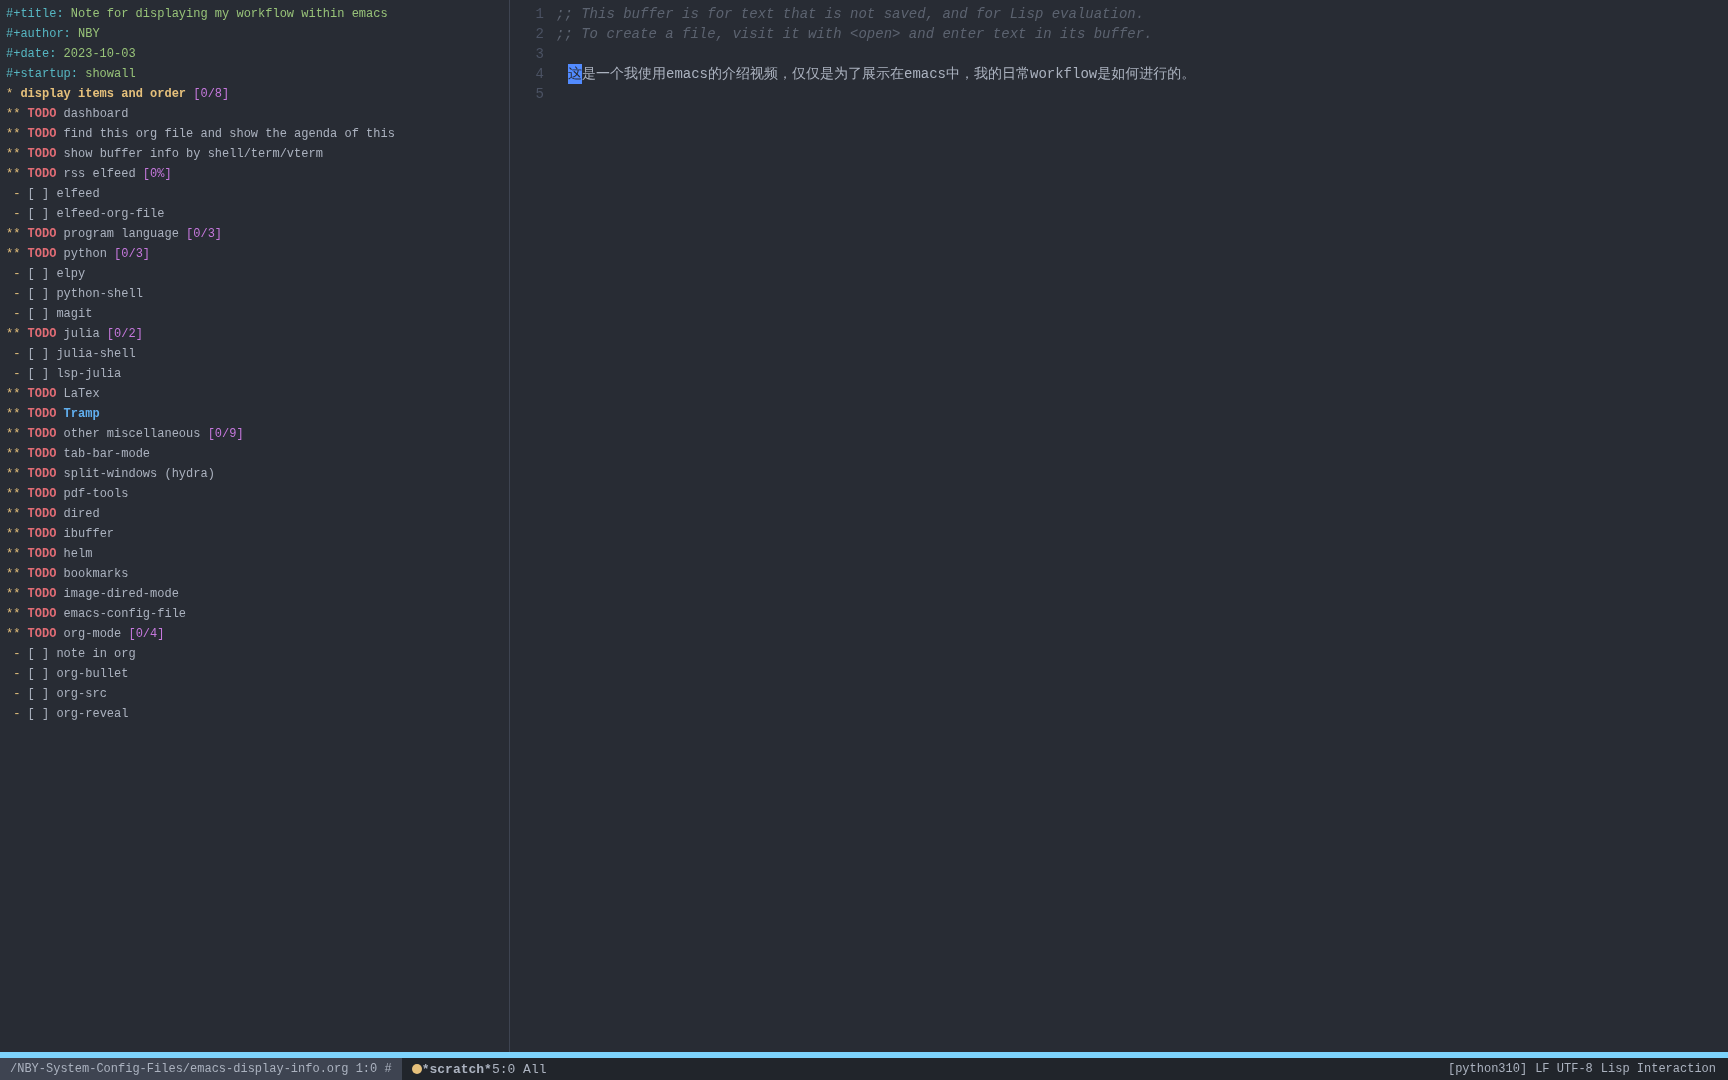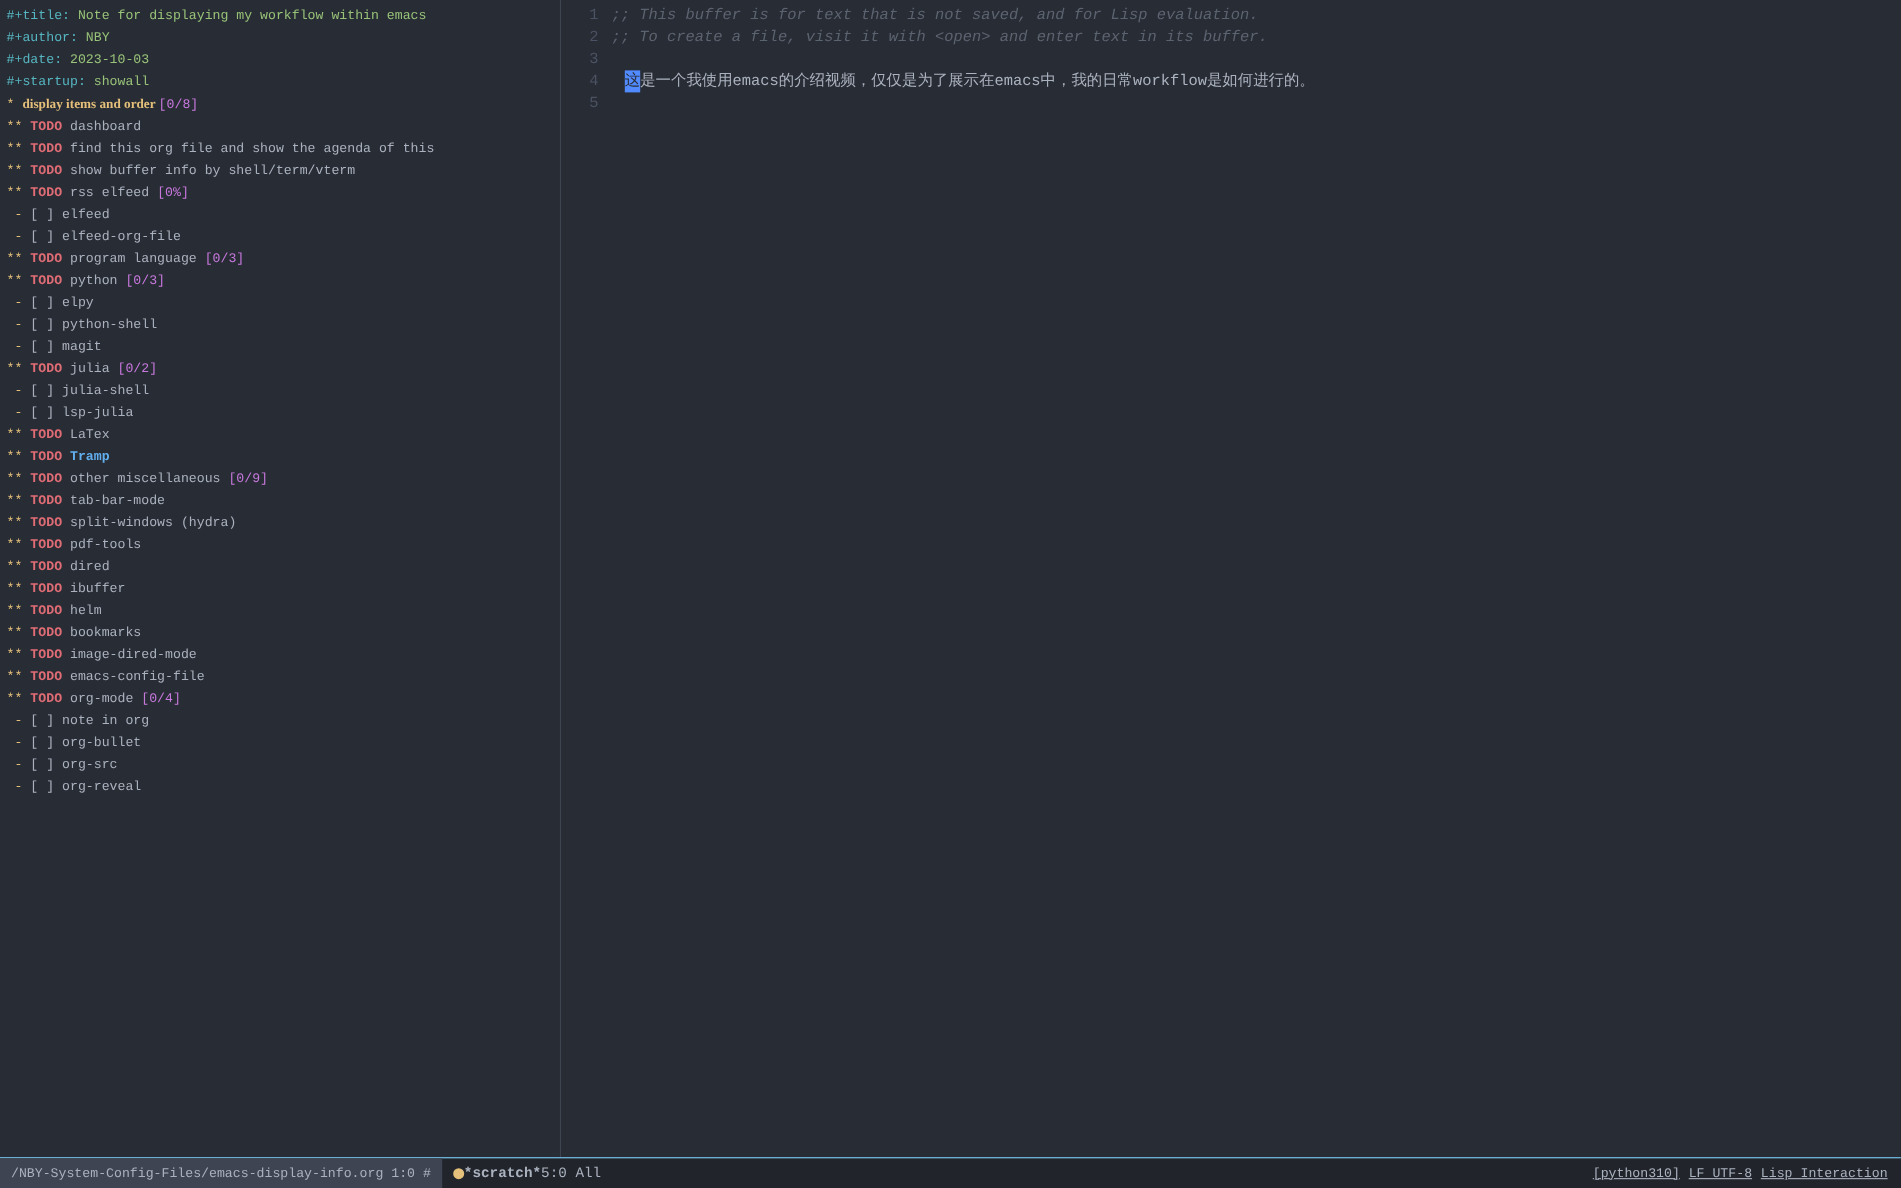--- a/index.html
+++ b/index.html
@@ -61,37 +61,37 @@
     .c-white { color: #abb2bf; }
     .c-todo { color: #e06c75; font-weight: bold; }
     .c-heading { color: #61afef; font-weight: bold; }
     .c-property { color: #56b6c2; }
     .c-value { color: #98c379; }
     .c-bracket { color: #c678dd; }
     .c-comment { color: #5c6370; font-style: italic; }
     .c-chinese { color: #abb2bf; padding-left: 12px; }
     .c-bullet { color: #e5c07b; }
     .c-checkbox { color: #abb2bf; }
-    .c-section { color: #e5c07b; font-weight: bold; font-family: Liberation Serif, serif; }
+    .c-section { color: #e5c07b; font-weight: bold; }
 
     .cursor-block {
       display: inline-block;
       background: #528bff;
       color: #282c34;
       min-width: 9px;
     }
 
     
     .status-bar {
       height: 28px;
       background: #21252b;
       display: flex;
       align-items: center;
       font-size: 13px;
-      border-top: 1px solid #7dd3fc;
+      border-top: 6px solid #7dd3fc;
     }
     .status-left {
       background: #3e4451;
       color: #abb2bf;
       padding: 0 10px;
       height: 100%;
       display: flex;
       align-items: center;
       font-size: 12px;
     }
@@ -116,21 +116,20 @@
       color: #abb2bf;
     }
     .status-right {
       margin-left: auto;
       display: flex;
       align-items: center;
       gap: 4px;
       padding: 0 12px;
       color: #abb2bf;
       font-size: 12px;
-      text-decoration: underline;
     }
   </style>
 </head>
 <body>
 
 <div class="editor-area">
 
   <div class="left-pane" id="left-pane-el">
   <div class="line"><span class="c-property">#+title: </span><span class="c-value">Note for displaying my workflow within emacs</span></div>
       <div class="line"><span class="c-property">#+author: </span><span class="c-value">NBY</span></div>

